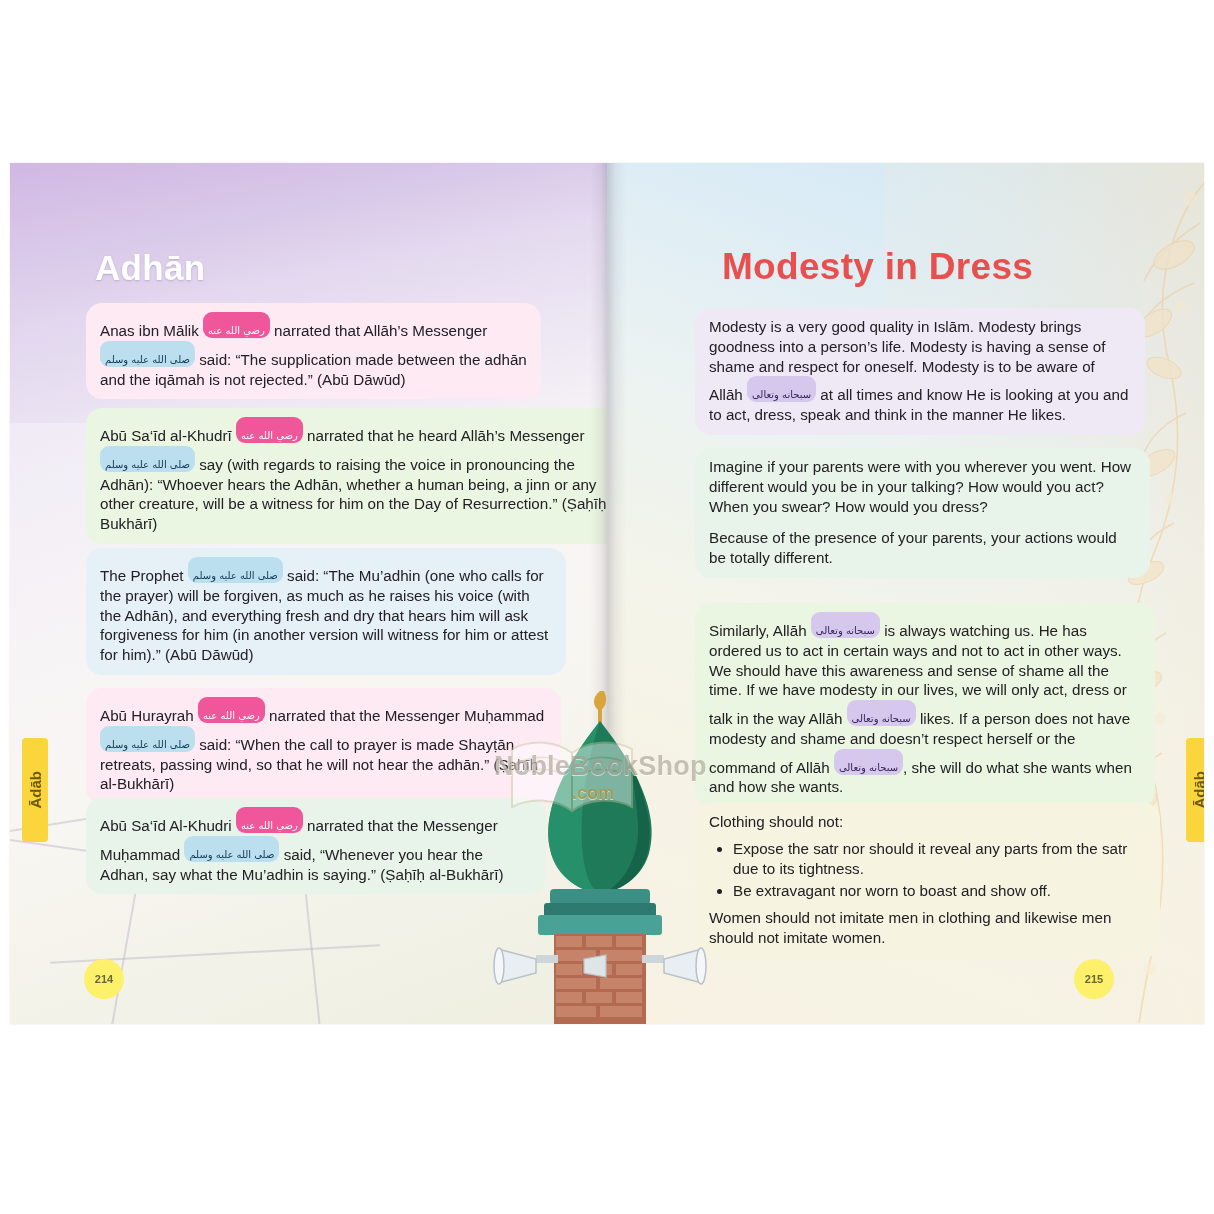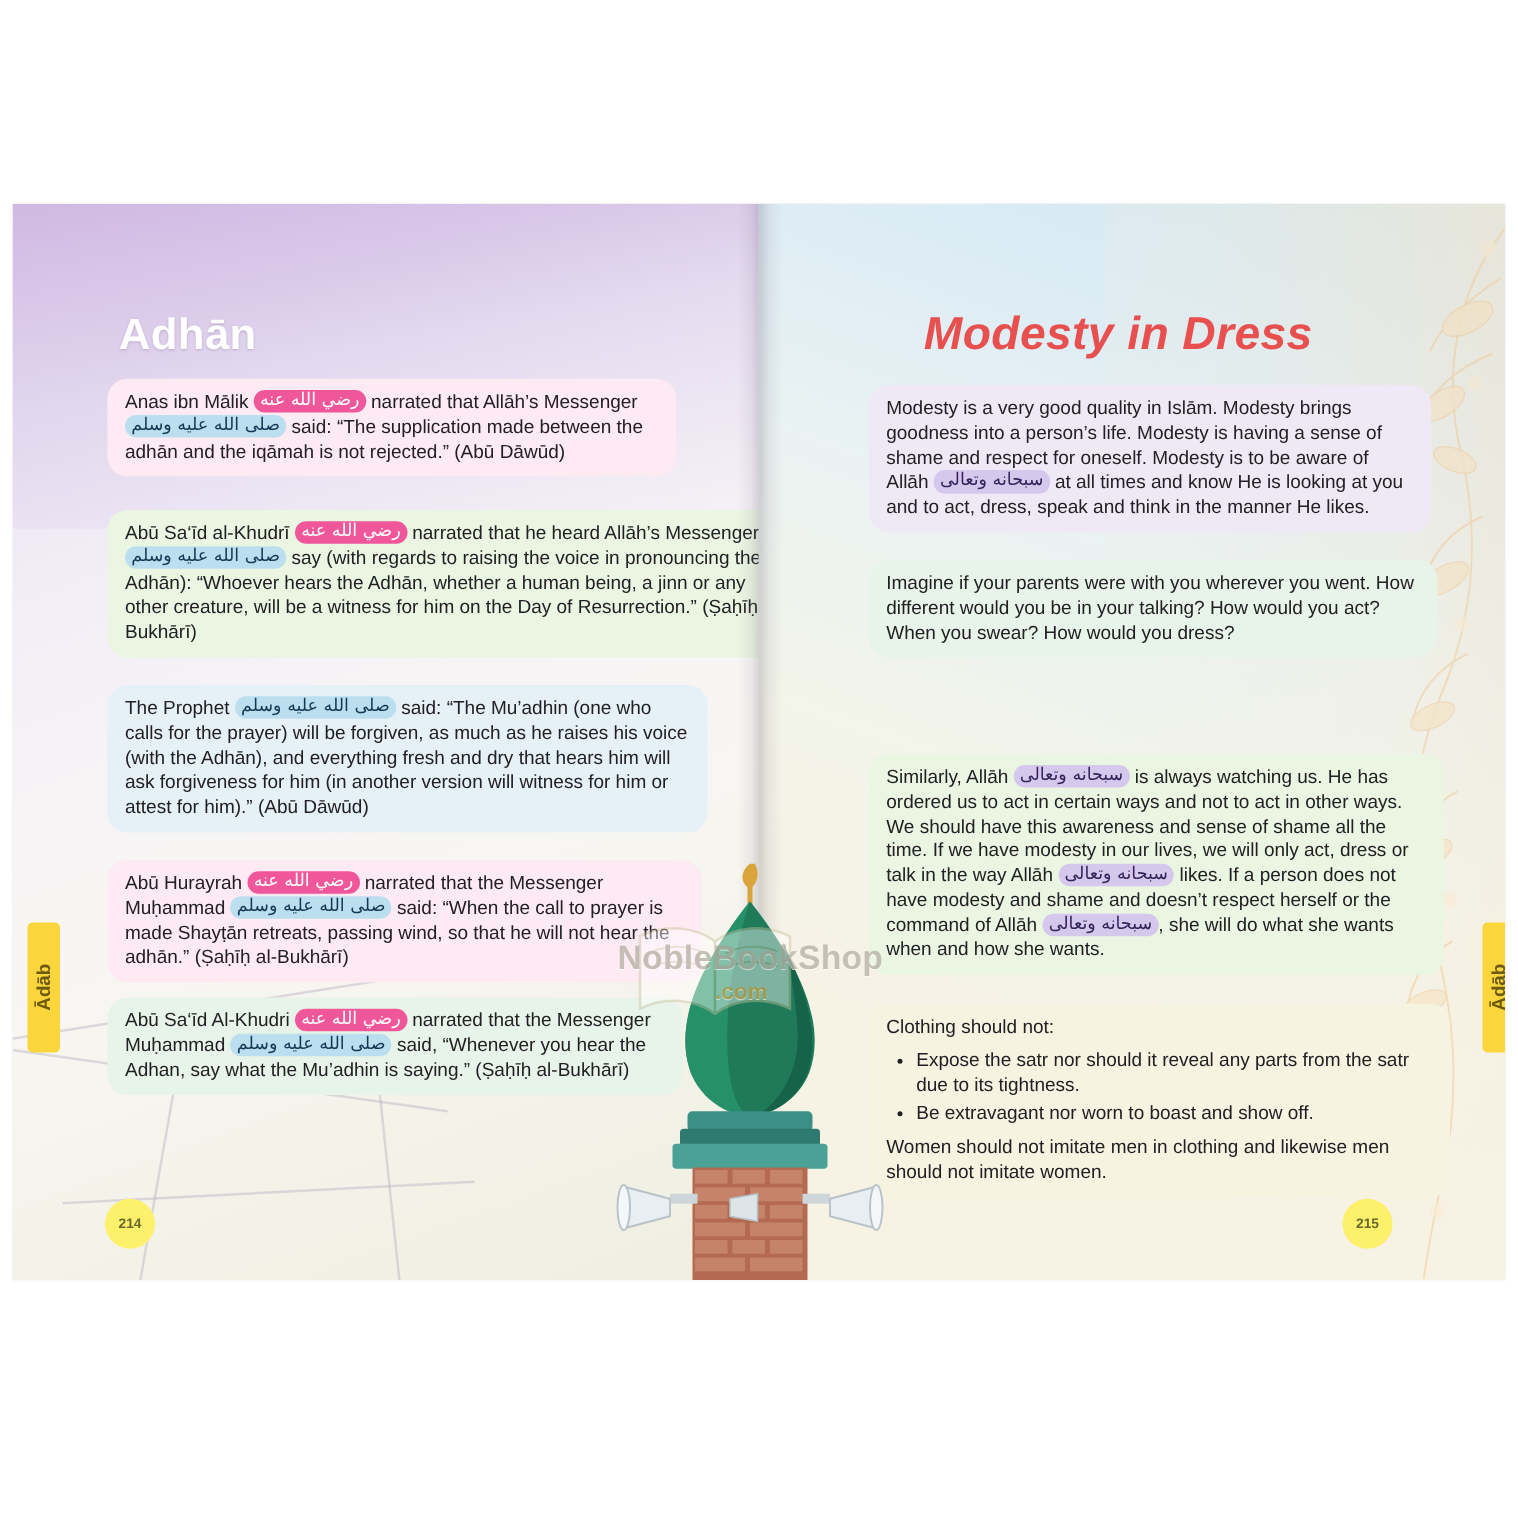--- a/index.html
+++ b/index.html
@@ -99,25 +99,24 @@
     letter-spacing: 0.3px;
   }
   #heading-left {
     left: 85px;
     top: 62px;
     font-size: 35px;
     color: #ffffff;
     text-shadow: 0 1px 2px rgba(120,100,140,0.35);
   }
   #heading-right {
-    left: 132px;
+    left: 115px;
     top: 58px;
     font-size: 37px;
     color: #e8504f;
-    font-style: italic;
   }
 
   
   .textbox {
     position: absolute;
     border-radius: 16px;
     padding: 9px 14px 10px 14px;
     font-size: 15.2px;
     line-height: 1.30;
     color: #222024;
@@ -127,22 +126,22 @@
   .tb-green  { background: #ebf6e2; }
   .tb-blue   { background: #e6f1f7; }
   .tb-mint   { background: #e8f4ea; }
   .tb-cream  { background: #f6f3e0; }
   .tb-lav    { background: #efe9f6; }
 
   
   .chip {
     display: inline-block;
     border-radius: 9px;
-    padding: 1px 5px 2px 5px;
-    font-size: 14px;
+    padding: 13px 5px 2px 5px;
+    font-size: 10px;
     line-height: 1.1;
     vertical-align: 2px;
     white-space: nowrap;
     font-family: "DejaVu Sans", sans-serif;
   }
   .chip-pink  { background: #f0579b; color: #ffffff; }
   .chip-blue  { background: #bcdff0; color: #123a52; }
   .chip-lav   { background: #d6c7ec; color: #33235a; }
 
   ul.bullets {
@@ -301,20 +300,21 @@
     </svg>
 
     <h1 class="page-heading" id="heading-right">Modesty in Dress</h1>
 
     <div class="textbox tb-lav" style="left:88px; top:145px; width:450px;">
       <span>Modesty is a very good quality in Islām. Modesty brings goodness into a person’s life. Modesty is having a sense of shame and respect for oneself. Modesty is to be aware of Allāh <span class="chip chip-lav">سبحانه وتعالى</span> at all times and know He is looking at you and to act, dress, speak and think in the manner He likes.</span>
     </div>
 
     <div class="textbox tb-mint" style="left:88px; top:285px; width:455px;">
       <p class="para">Imagine if your parents were with you wherever you went. How different would you be in your talking? How would you act? When you swear? How would you dress?</p>
+      <p class="para">Because of the presence of your parents, your actions would be totally different.</p>
     </div>
 
     <div class="textbox tb-green" style="left:88px; top:440px; width:460px;">
       <span>Similarly, Allāh <span class="chip chip-lav">سبحانه وتعالى</span> is always watching us. He has ordered us to act in certain ways and not to act in other ways. We should have this awareness and sense of shame all the time. If we have modesty in our lives, we will only act, dress or talk in the way Allāh <span class="chip chip-lav">سبحانه وتعالى</span> likes. If a person does not have modesty and shame and doesn’t respect herself or the command of Allāh <span class="chip chip-lav">سبحانه وتعالى</span>, she will do what she wants when and how she wants.</span>
     </div>
 
     <div class="textbox tb-cream" style="left:88px; top:640px; width:465px;">
       <div>Clothing should not:</div>
       <ul class="bullets">
         <li>Expose the satr nor should it reveal any parts from the satr due to its tightness.</li>

